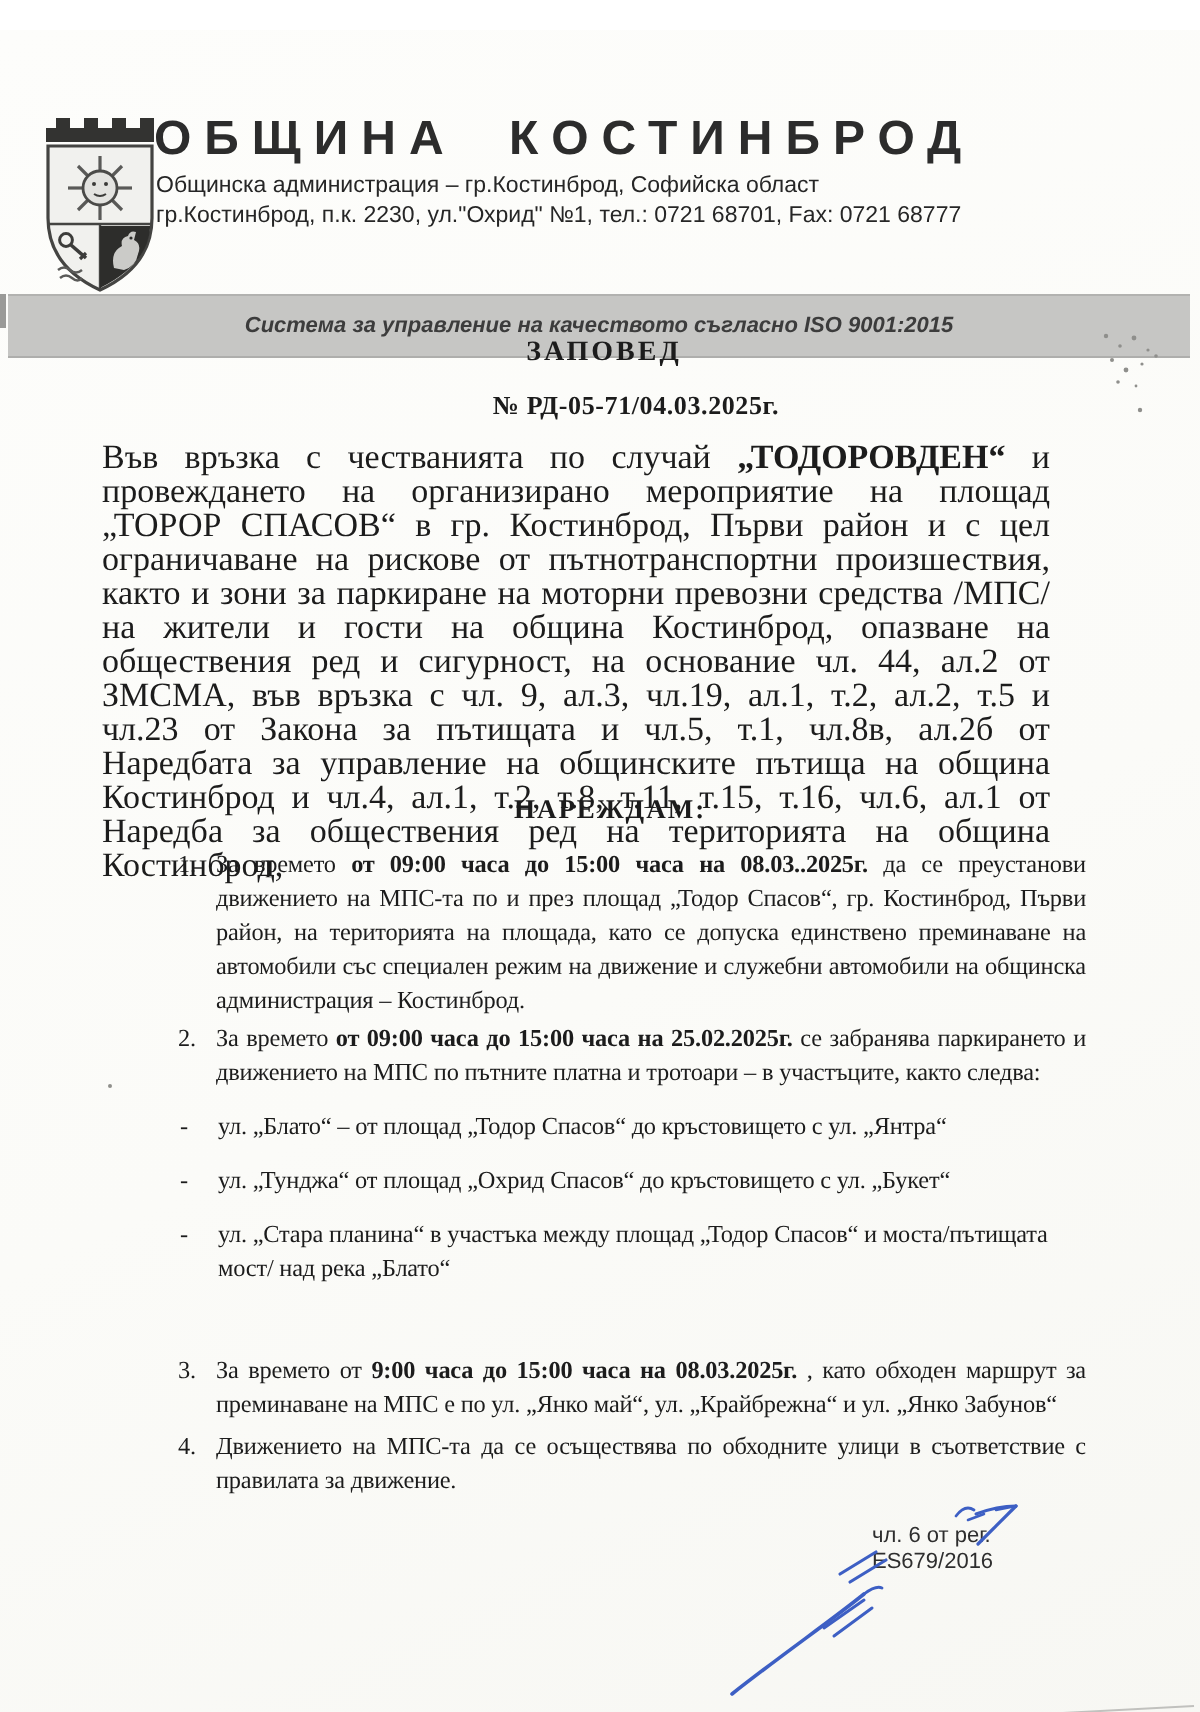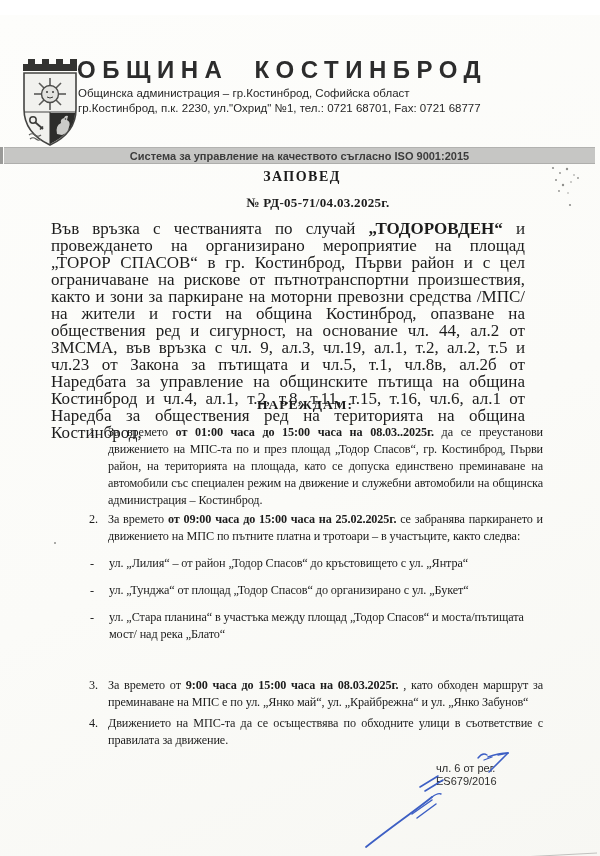--- a/index.html
+++ b/index.html
@@ -14,25 +14,26 @@
   .org-name {
     position:absolute; left:77px; top:41px;
     font-family:"Liberation Sans", sans-serif; font-weight:bold;
     font-size:24px; letter-spacing:6.5px; word-spacing:13px; color:#2c2c2c;
     white-space:nowrap;
   }
   .addr { position:absolute; left:78px; top:71px; font-family:Liberation Sans, sans-serif;
     font-size:11.5px; line-height:15px; color:#262626; }
   .addr div { white-space:nowrap; }
   .banner {
-    position:absolute; left:4px; top:132px; width:591px; height:17px;
+    position:absolute; left:4px; top:132px; width:591px; height:32px;
     background:#c6c6c4; box-shadow: inset 0 1px 0 #b2b2b0, inset 0 -1px 0 #aeaeac;
     display:flex; align-items:center; justify-content:center;
     font-family:"Liberation Sans", sans-serif; font-size:11px; font-weight:bold; color:#3c3c3c;
     white-space:nowrap;
+    font-style:italic;
   }
   .edge-sliver { position:absolute; left:0; top:132px; width:3px; height:17px; background:#9a9a98; }
   
   .doc-title { position:absolute; left:0; top:154px; width:600px; text-align:center;
     font-weight:bold; font-size:14px; letter-spacing:1.5px; transform:translateX(2px); }
   .doc-number { position:absolute; left:0; top:180px; width:600px; text-align:center;
     font-weight:bold; font-size:13px; transform:translateX(18px); letter-spacing:0.3px; }
   .intro { position:absolute; left:51px; top:205px; width:474px;
     font-size:17px; line-height:17px; text-align:justify; word-spacing:1px; }
   .order-heading { position:absolute; left:0; top:382px; width:600px; text-align:center;
@@ -112,36 +113,36 @@
   <div class="doc-number">№ РД-05-71/04.03.2025г.</div>
 
   <div class="intro"><span>Във връзка с честванията по случай </span><b>„ТОДОРОВДЕН“</b><span> и провеждането на организирано мероприятие на площад „ТОРОР СПАСОВ“  в гр. Костинброд, Първи район и с цел ограничаване на рискове от пътнотранспортни произшествия, както и зони за паркиране на моторни превозни средства /МПС/ на жители и гости на община Костинброд, опазване на обществения ред и сигурност, на основание чл. 44, ал.2 от ЗМСМА, във връзка с чл. 9, ал.3, чл.19, ал.1, т.2, ал.2, т.5 и чл.23 от Закона за пътищата и чл.5, т.1, чл.8в, ал.2б от Наредбата за управление на общинските пътища на община Костинброд и чл.4, ал.1, т.2, т.8, т.11, т.15, т.16, чл.6, ал.1 от Наредба за обществения ред на територията на община Костинброд,</span></div>
 
   <div class="order-heading">НАРЕЖДАМ:</div>
 
   <div class="list-area">
 
     <div class="order-item mt1">
       <span class="num">1.</span>
-      <p class="item-text"><span>За времето </span><b>от 01:00 часа до 15:00 часа на 08.03..2025г.</b><span> да се преустанови движението на МПС-та по и през площад „Тодор Спасов“, гр. Костинброд, Първи район, на територията на площада, като се допуска единствено преминаване на автомобили със специален режим на движение и служебни автомобили на общинска администрация – Костинброд.</span></p>
+      <p class="item-text"><span>За времето </span><b>от 09:00 часа до 15:00 часа на 08.03..2025г.</b><span> да се преустанови движението на МПС-та по и през площад „Тодор Спасов“, гр. Костинброд, Първи район, на територията на площада, като се допуска единствено преминаване на автомобили със специален режим на движение и служебни автомобили на общинска администрация – Костинброд.</span></p>
     </div>
 
     <div class="order-item mt2">
       <span class="num">2.</span>
       <p class="item-text"><span>За времето </span><b>от 09:00 часа до 15:00 часа на 25.02.2025г.</b><span> се забранява паркирането и движението на МПС по пътните платна и тротоари – в участъците, както следва:</span></p>
     </div>
 
     <div class="street-item mts">
       <span class="dash">-</span>
-      <span class="street-text">ул. „Лилия“ – от  район „Тодор Спасов“ до кръстовището с ул. „Янтра“</span>
+      <span class="street-text">ул. „Блато“ – от  площад „Тодор Спасов“ до кръстовището с ул. „Янтра“</span>
     </div>
 
     <div class="street-item mts">
       <span class="dash">-</span>
-      <span class="street-text">ул. „Тунджа“ от площад „Тодор Спасов“ до организирано с ул. „Букет“</span>
+      <span class="street-text">ул. „Тунджа“ от площад „Охрид Спасов“ до кръстовището с ул. „Букет“</span>
     </div>
 
     <div class="street-item mts">
       <span class="dash">-</span>
       <span class="street-text">ул. „Стара планина“ в участъка между площад „Тодор Спасов“ и моста/пътищата мост/ над река „Блато“</span>
     </div>
 
     <div class="order-item mt3">
       <span class="num">3.</span>
       <p class="item-text"><span>За времето от </span><b>9:00 часа до 15:00 часа на 08.03.2025г.</b><span> , като обходен маршрут за преминаване на МПС е по ул. „Янко май“, ул. „Крайбрежна“ и ул. „Янко Забунов“</span></p>

